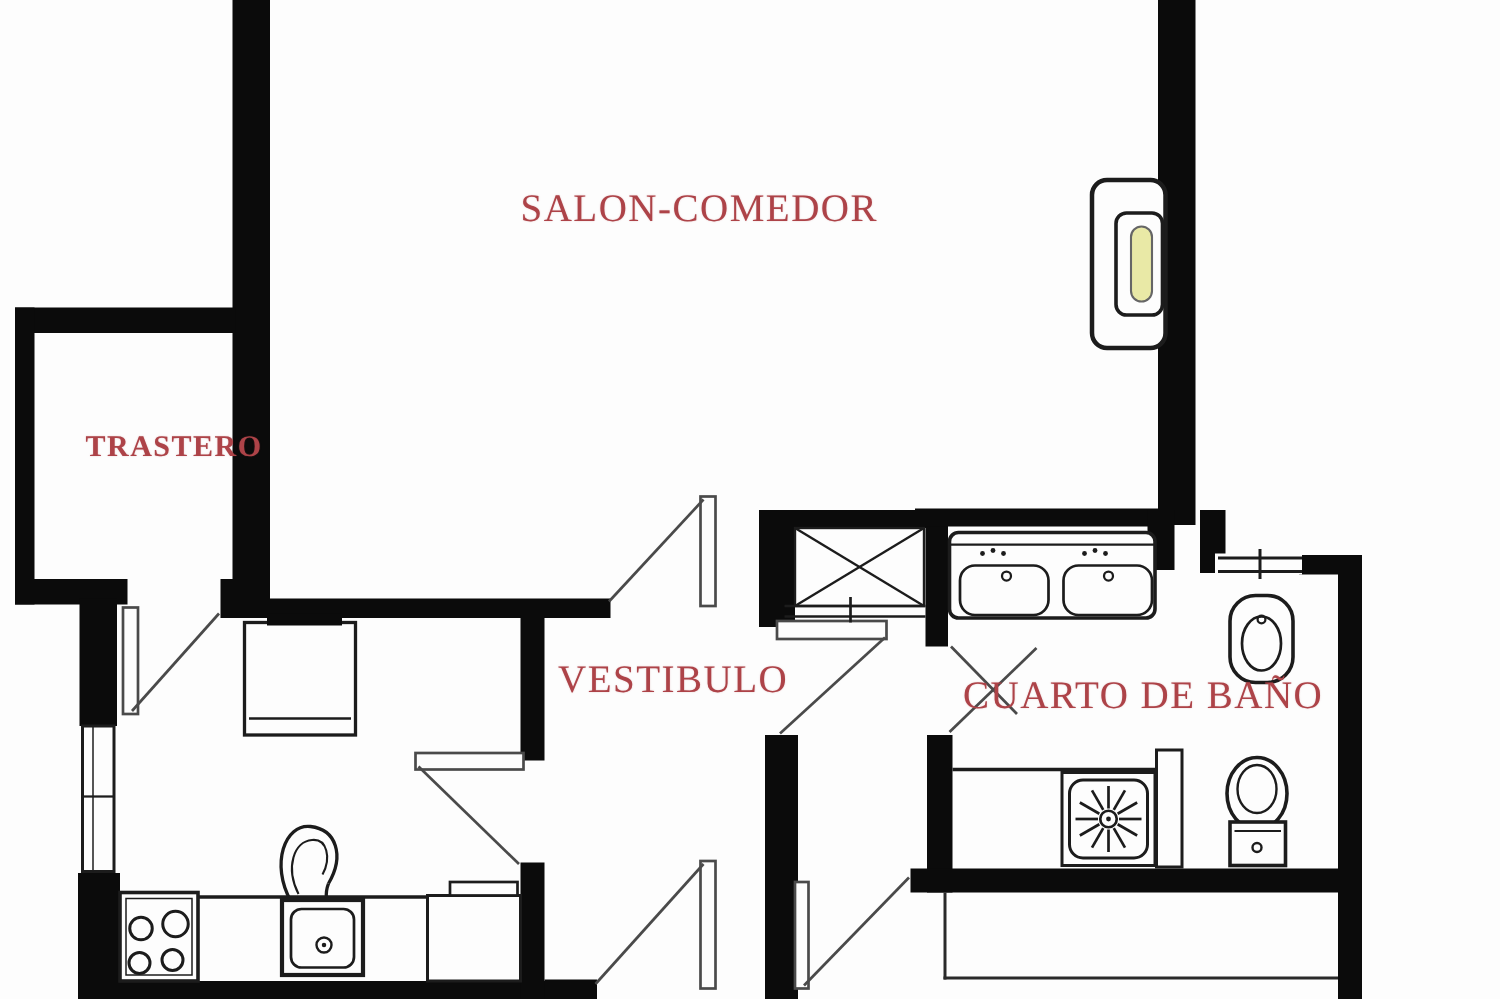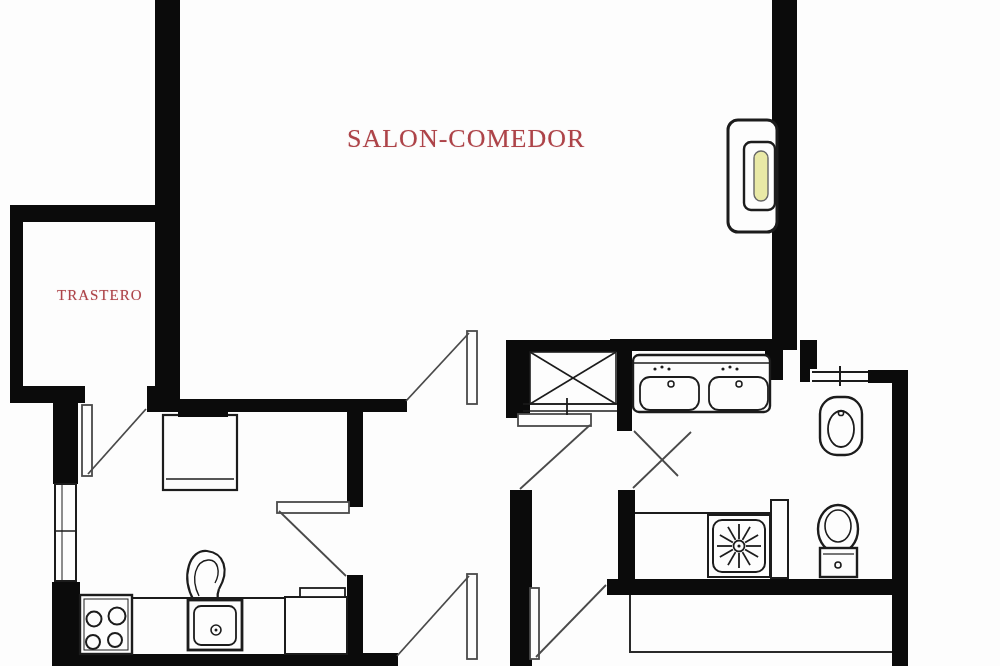--- a/index.html
+++ b/index.html
@@ -12,21 +12,21 @@
   .room-label{
     position:absolute;
     color:var(--label-color,#ad4348);
     font-family:"Liberation Serif", serif;
     white-space:nowrap;
     letter-spacing:1px;
     line-height:1;
     text-shadow:0 0 1px rgba(173,67,72,.35);
   }
   .lbl-lg{font-size:26px;}
-  .lbl-sm{font-size:15px;font-weight:normal;letter-spacing:1px;}
+  .lbl-sm{font-size:20px;font-weight:bold;letter-spacing:1px;}
 </style>
 </head>
 <body>
 
 <div class="plan">
 
   <svg width="1000" height="666" viewBox="0 0 1000 666">
 
     <g fill="var(--wall-color,#0b0b0b)" stroke="none">
       <rect x="155" y="0" width="25" height="412"></rect>
@@ -212,15 +212,17 @@
       <circle cx="216" cy="630" r="1.5" fill="#1c1c1c" stroke="none"></circle>
     </g>
 
   </svg>
 
   <div class="room-label lbl-lg" style="left:347px;top:126px;">SALON-COMEDOR</div>
 
   <div class="room-label lbl-sm" style="left:57px;top:288px;">TRASTERO</div>
 
 
-
+  <div class="room-label lbl-lg" style="left:372px;top:440px;">VESTIBULO</div>
+
+  <div class="room-label lbl-lg" style="left:642px;top:451px;">CUARTO DE BAÑO</div>
 
 </div>
 
 </body></html>

